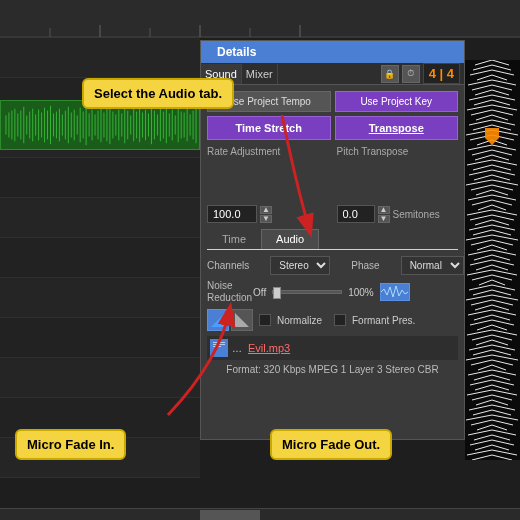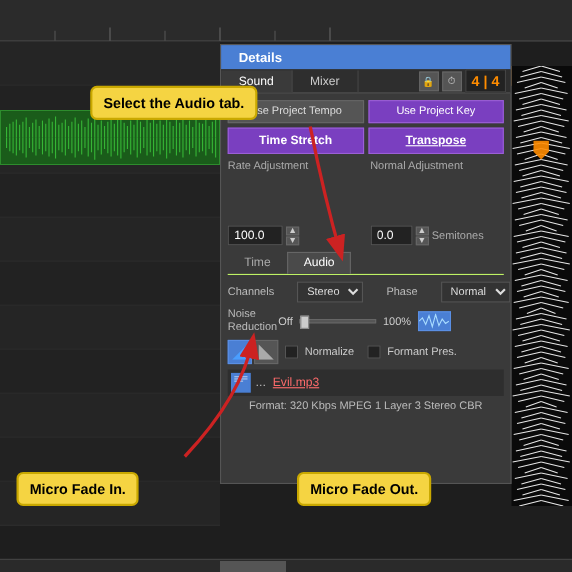--- a/index.html
+++ b/index.html
@@ -60,21 +60,21 @@
 
     
     .top-tabs {
       display: flex;
       background: #2e2e2e;
       border-bottom: 1px solid #555;
       align-items: center;
     }
 
     .top-tab {
-      padding: 4px 16px;
+      padding: 4px 4px;
       color: #ccc;
       cursor: pointer;
       font-size: 11px;
       border-right: 1px solid #444;
     }
 
     .top-tab.active {
       background: #3a3a3a;
       color: white;
     }
@@ -909,21 +909,21 @@
         <div class="adj-label">Rate Adjustment</div>
         <div class="adj-value-row">
           <input type="text" class="adj-value" value="100.0" style="">
           <div class="adj-arrows">
             <div class="adj-arrow">▲</div>
             <div class="adj-arrow">▼</div>
           </div>
         </div>
       </div>
       <div class="adj-group">
-        <div class="adj-label">Normal Adjustment</div>
+        <div class="adj-label">Pitch Transpose</div>
         <div class="adj-value-row">
           <input type="text" class="adj-value" value="0.0" style="width: 38px;">
           <div class="adj-arrows">
             <div class="adj-arrow">▲</div>
             <div class="adj-arrow">▼</div>
           </div>
           <span class="semitones-label">Semitones</span>
         </div>
       </div>
     </div>

